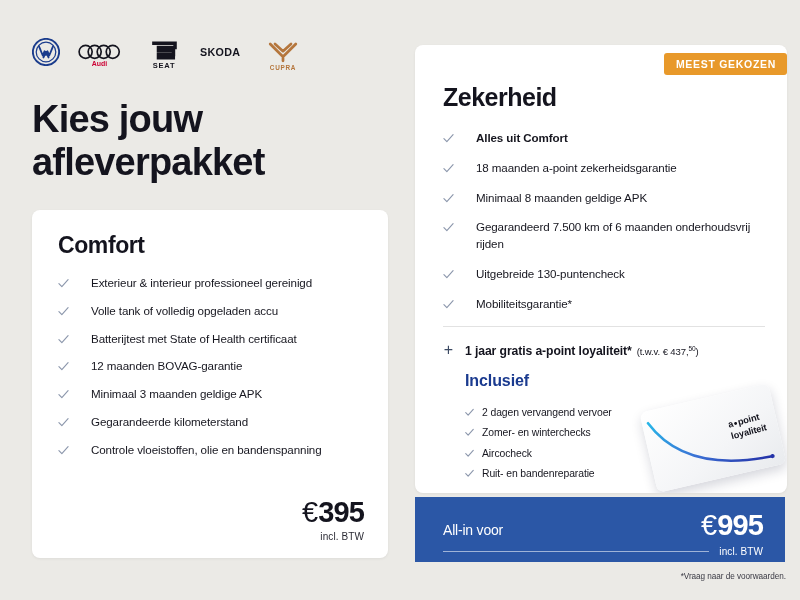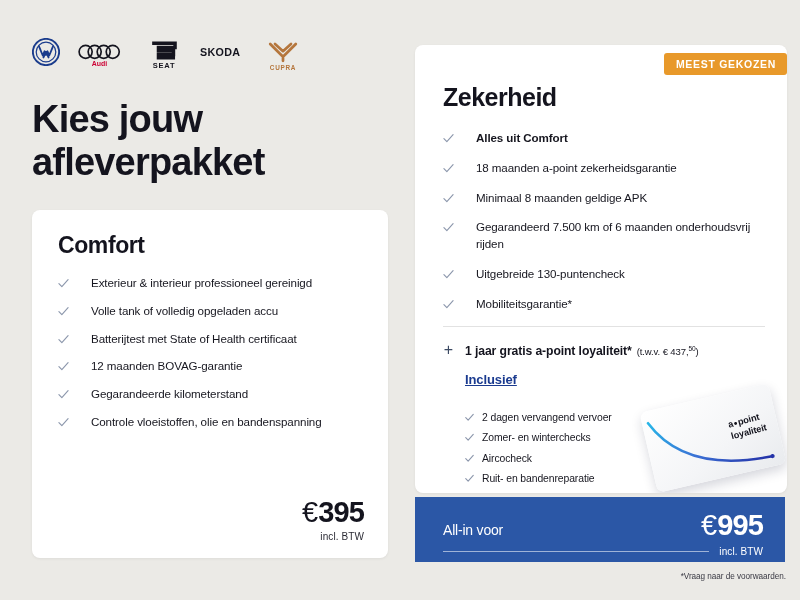--- a/index.html
+++ b/index.html
@@ -194,26 +194,25 @@
     white-space: nowrap;
   }
   .plus-value sup { font-size: 6.6px; vertical-align: super; }
 
   .inclusief-wrap {
     margin-left: 22px;
     position: relative;
     z-index: 2;
   }
   .inclusief-title {
-    font-size: 13px;
+    font-size: 16px;
     font-weight: 700;
     color: #1a3a8f;
-    margin-bottom: 24px;
-    letter-spacing: -0.1px;
-    text-decoration: underline;
+    margin-bottom: 16px;
+    letter-spacing: -0.1px;
   }
   .inclusief-list { list-style: none; }
   .inc-item {
     display: flex;
     align-items: flex-start;
     gap: 8px;
     margin-bottom: 7px;
     font-size: 10.4px;
     line-height: 1.3;
     color: #16161f;
@@ -390,20 +389,28 @@
           </span>
           <span class="txt">Batterijtest met State of Health certificaat</span>
         </li>
         <li class="feat-item">
           <span class="check">
             <svg width="11" height="11" viewBox="0 0 12 12">
                 <path d="M1 6.2 L4.2 9.4 L11 1.8" fill="none" stroke="#8c97ac" stroke-width="1.25" stroke-linecap="round" stroke-linejoin="round"></path>
               </svg>
           </span>
           <span class="txt">12 maanden BOVAG-garantie</span>
+        </li>
+        <li class="feat-item">
+          <span class="check">
+            <svg width="11" height="11" viewBox="0 0 12 12">
+                <path d="M1 6.2 L4.2 9.4 L11 1.8" fill="none" stroke="#8c97ac" stroke-width="1.25" stroke-linecap="round" stroke-linejoin="round"></path>
+              </svg>
+          </span>
+          <span class="txt">Minimaal 3 maanden geldige APK</span>
         </li>
         <li class="feat-item">
           <span class="check">
             <svg width="11" height="11" viewBox="0 0 12 12">
                 <path d="M1 6.2 L4.2 9.4 L11 1.8" fill="none" stroke="#8c97ac" stroke-width="1.25" stroke-linecap="round" stroke-linejoin="round"></path>
               </svg>
           </span>
           <span class="txt">Gegarandeerde kilometerstand</span>
         </li>
         <li class="feat-item">

